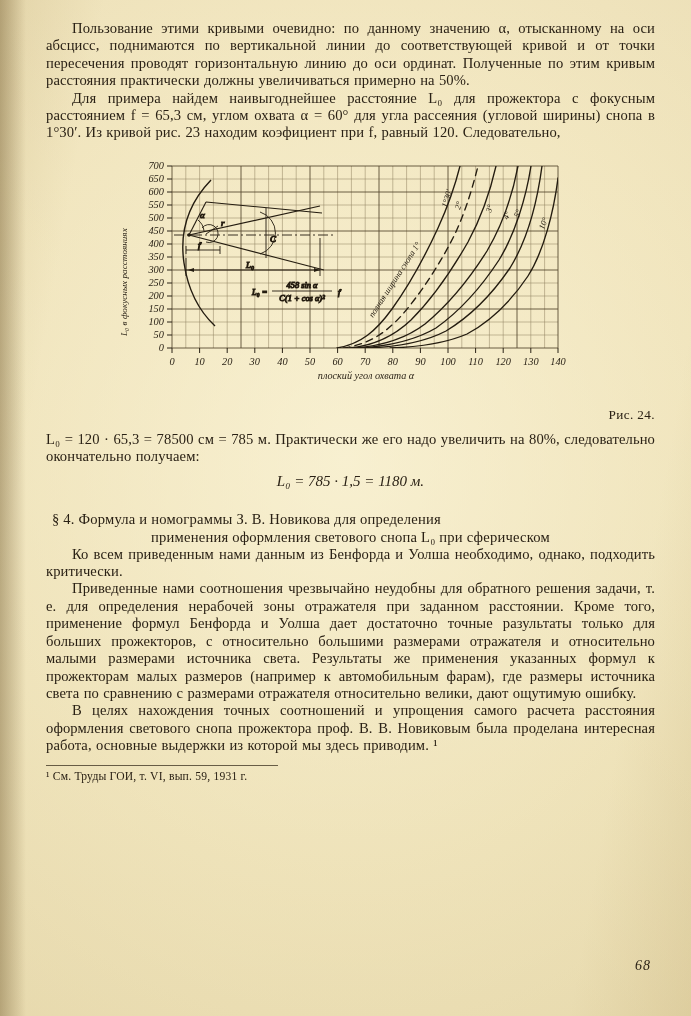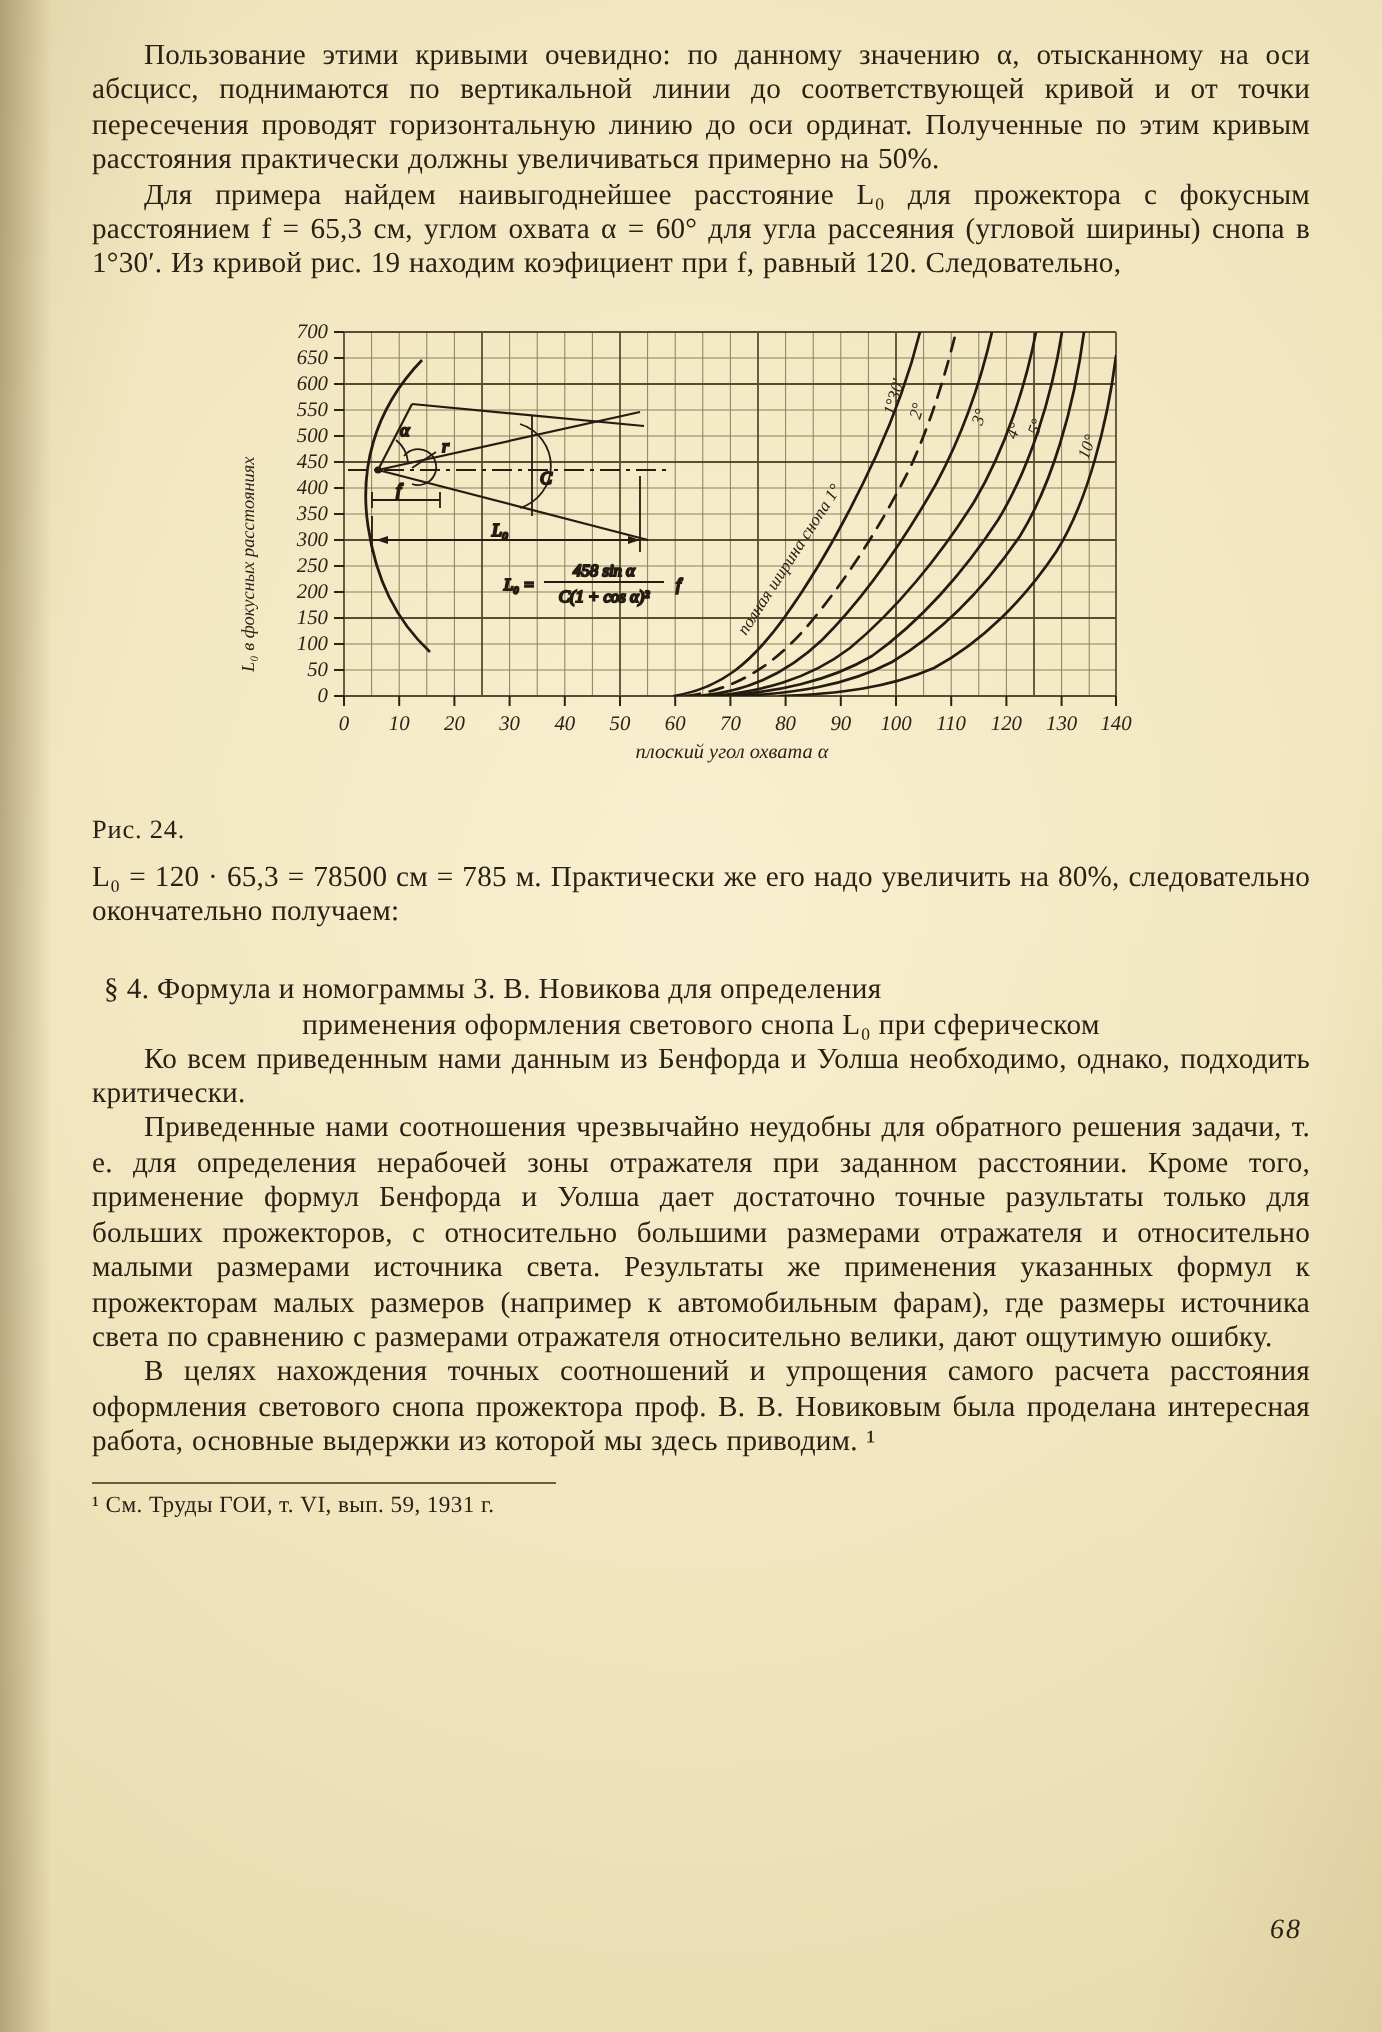--- a/index.html
+++ b/index.html
@@ -42,21 +42,21 @@
     letter-spacing:.1px;
     word-spacing:.6px;
   }
   p.body-text.cont{text-indent:0;}
   .fig-wrap{
     position:relative;
     margin:16px 0 0 0;
     height:245px;
   }
   .fig-caption{
-    text-align:left;
+    text-align:right;
     font-size:13.2px;
     margin-top:4px;
     letter-spacing:.4px;
   }
   .eq-block{
     text-align:center;
     font-size:15px;
     margin:7px 0 0 0;
     font-style:italic;
   }
@@ -139,21 +139,21 @@
 </head>
 <body>
 
 <div class="paper-grain"></div>
 <div class="edge-dark"></div>
 
 <div class="page">
   <div class="content">
 
     <p class="body-text">Пользование этими кривыми очевидно: по данному значению α, отысканному на оси абсцисс, поднимаются по вертикальной линии до соответствующей кривой и от точки пересечения проводят горизонтальную линию до оси ординат. Полученные по этим кривым расстояния практически должны увеличиваться примерно на 50%.</p>
-    <p class="body-text">Для примера найдем наивыгоднейшее расстояние L₀ для прожектора с фокусным расстоянием f = 65,3 см, углом охвата α = 60° для угла рассеяния (угловой ширины) снопа в 1°30′. Из кривой рис. 19 находим коэфициент при f, равный 120. Следовательно,</p>
+    <p class="body-text">Для примера найдем наивыгоднейшее расстояние L₀ для прожектора с фокусным расстоянием f = 65,3 см, углом охвата α = 60° для угла рассеяния (угловой ширины) снопа в 1°30′. Из кривой рис. 23 находим коэфициент при f, равный 120. Следовательно,</p>
 
     <div class="fig-wrap">
       <div class="chart-box">
         <svg class="chart" width="470" height="226" viewBox="0 0 470 226">
           <defs>
             <clipPath id="plotclip">
                 <rect x="58" y="8" width="386" height="182"></rect>
               </clipPath>
           </defs>
 
@@ -345,20 +345,21 @@
             <text class="formula-lbl" x="188" y="143" text-anchor="middle">C(1 + cos α)²</text>
             <text class="formula-lbl" x="224" y="137">f</text>
           </g>
         </svg>
       </div>
     </div>
 
     <div class="fig-caption">Рис. 24.</div>
 
     <p class="body-text cont" style="margin-top:8px">L₀ = 120 · 65,3 = 78500  см = 785 м. Практически же его надо увеличить на 80%, следовательно окончательно получаем:</p>
+    <div class="eq-block">L₀ = 785 · 1,5 = 1180 м.</div>
 
     <div class="section-head">
       <span class="ln ln1">§ 4. Формула и номограммы З. В. Новикова для определения</span>
       <span class="ln">применения оформления светового снопа L₀ при сферическом</span>
     </div>
 
     <p class="body-text after-head">Ко всем приведенным нами данным из Бенфорда и Уолша необходимо, однако, подходить критически.</p>
     <p class="body-text">Приведенные нами соотношения чрезвычайно неудобны для обратного решения задачи, т. е. для определения нерабочей зоны отражателя при заданном расстоянии. Кроме того, применение формул Бенфорда и Уолша дает достаточно точные разультаты только для больших прожекторов, с относительно большими размерами отражателя и относительно малыми размерами источника света. Результаты же применения указанных формул к прожекторам малых размеров (например к автомобильным фарам), где размеры источника света по сравнению с размерами отражателя относительно велики, дают ощутимую ошибку.</p>
     <p class="body-text">В целях нахождения точных соотношений и упрощения самого расчета расстояния оформления светового снопа прожектора проф. В. В. Новиковым была проделана интересная работа, основные выдержки из которой мы здесь приводим. ¹</p>
 

